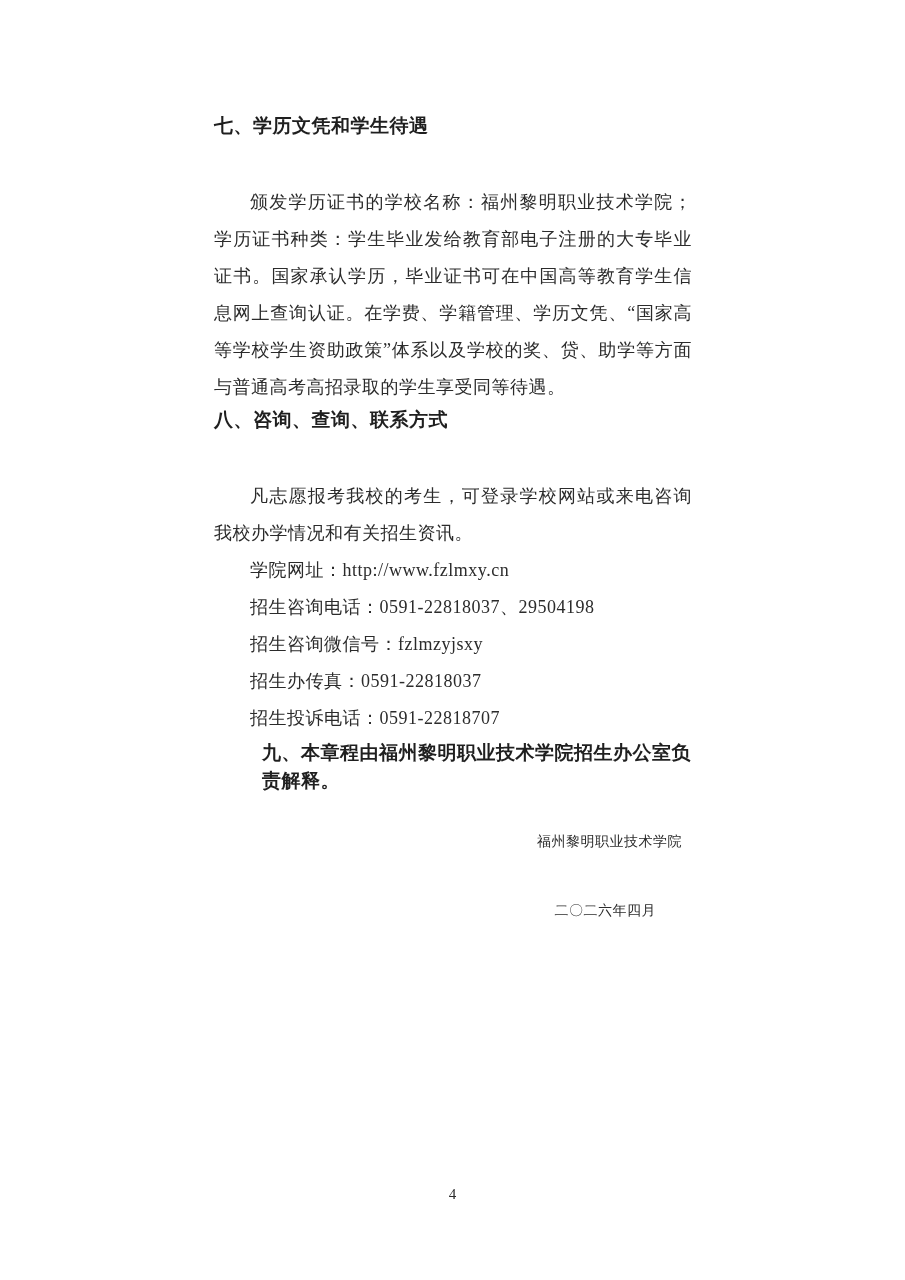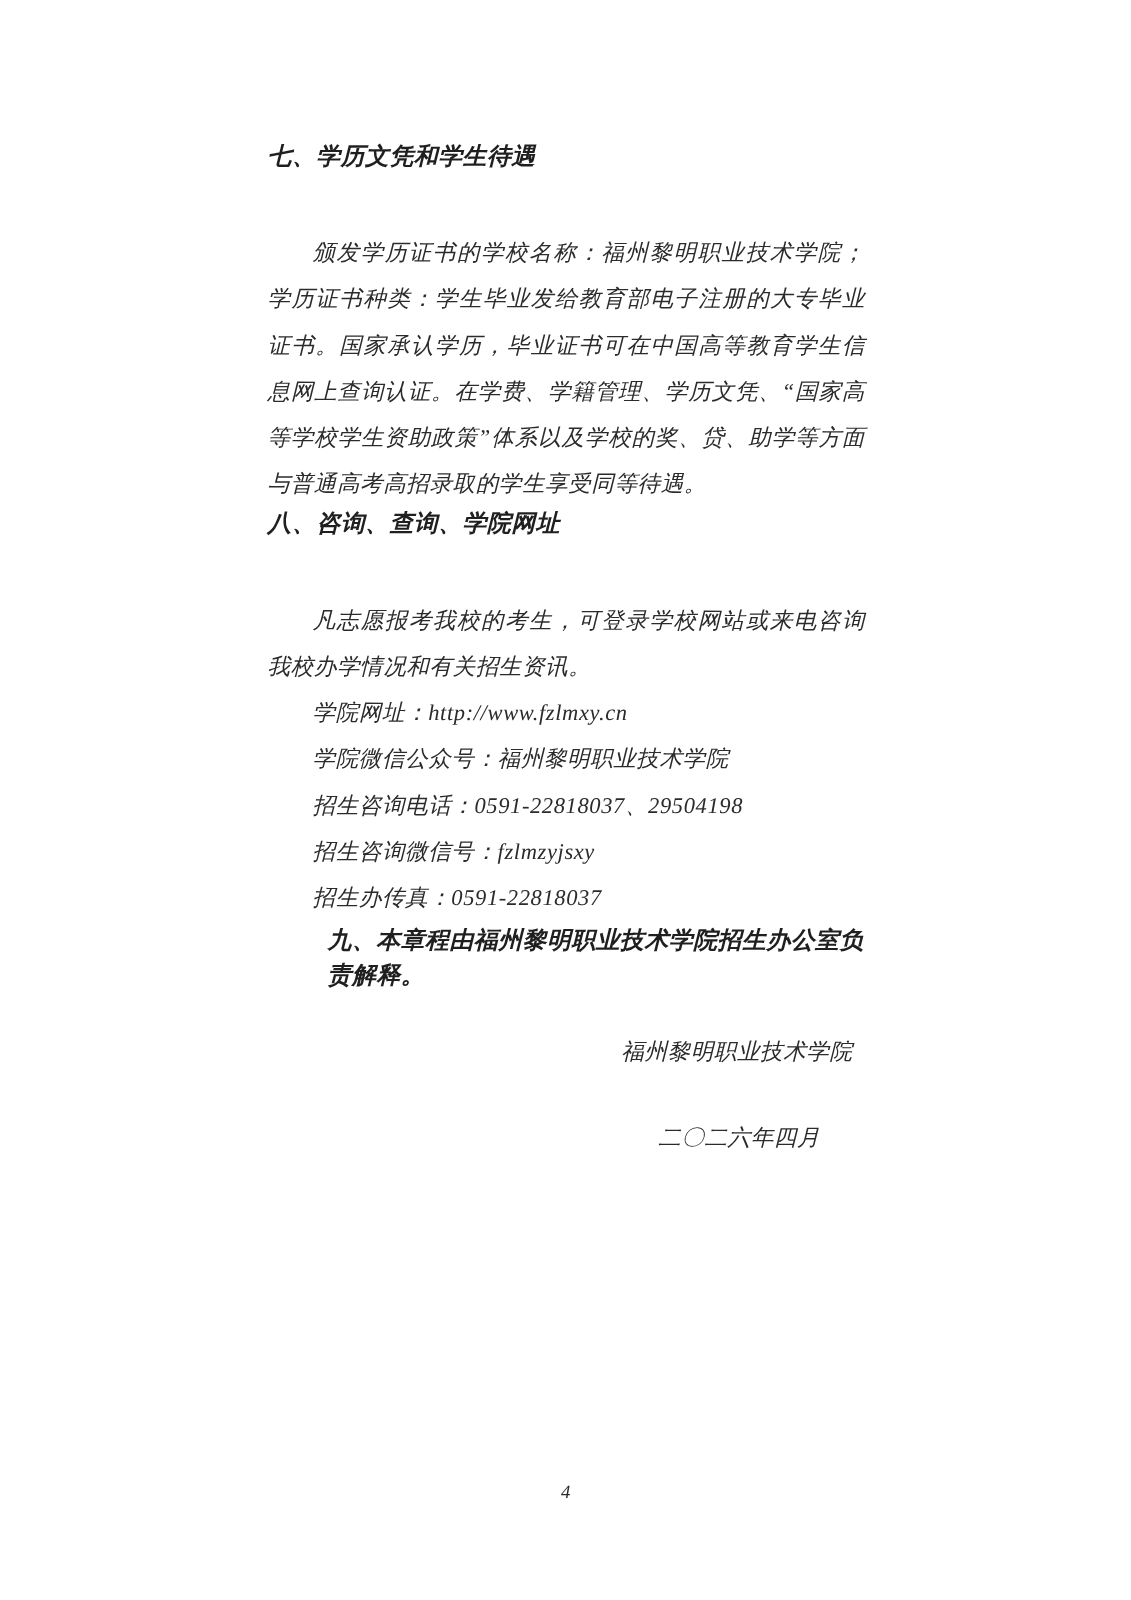--- a/index.html
+++ b/index.html
@@ -7,21 +7,20 @@
   .page {
     position: relative;
     width: 717px;
     height: 1280px;
     margin: 0 auto;
     background: #ffffff;
     overflow: hidden;
     font-family: "Liberation Serif", "DejaVu Serif", serif;
     color: #2b2b2b;
     padding: 112px 119px 0 120px;
-    font-style: italic;
   }
   .sec-heading {
     font-size: 19px;
     font-weight: bold;
     color: #1f1f1f;
     line-height: 28px;
     letter-spacing: 0.5px;
     font-family: "Liberation Serif", "DejaVu Serif", serif;
   }
   .h7 { margin-bottom: 10px; }
@@ -42,21 +41,21 @@
     line-height: 37px;
     padding-left: 2em;
     letter-spacing: 0.5px;
     color: #2b2b2b;
     white-space: pre;
   }
   .signature {
     margin-top: 28px;
     text-align: right;
     padding-right: 10px;
-    font-size: 18px;
+    font-size: 14px;
     line-height: 37px;
     letter-spacing: 0.5px;
     color: #2b2b2b;
   }
   .sig-date { padding-right: 26px; margin-top: 32px; }
   .page-number {
     position: absolute;
     top: 1186px;
     left: 0;
     right: 0;
@@ -68,30 +67,30 @@
 </style>
 </head>
 <body>
 
 <div class="page">
 
   <div class="sec-heading h7">七、学历文凭和学生待遇</div>
 
   <p class="body-para">颁发学历证书的学校名称：福州黎明职业技术学院；学历证书种类：学生毕业发给教育部电子注册的大专毕业证书。国家承认学历，毕业证书可在中国高等教育学生信息网上查询认证。在学费、学籍管理、学历文凭、“国家高等学校学生资助政策”体系以及学校的奖、贷、助学等方面与普通高考高招录取的学生享受同等待遇。</p>
 
-  <div class="sec-heading h8">八、咨询、查询、学院网址</div>
+  <div class="sec-heading h8">八、咨询、查询、联系方式</div>
 
   <p class="body-para">凡志愿报考我校的考生，可登录学校网站或来电咨询我校办学情况和有关招生资讯。</p>
 
   <div class="contact-list">
     <div class="contact-line">学院网址：http://www.fzlmxy.cn</div>
-    <div class="contact-line">学院微信公众号：福州黎明职业技术学院</div>
     <div class="contact-line">招生咨询电话：0591-22818037、29504198</div>
     <div class="contact-line">招生咨询微信号：fzlmzyjsxy</div>
     <div class="contact-line">招生办传真：0591-22818037</div>
+    <div class="contact-line">招生投诉电话：0591-22818707</div>
   </div>
 
   <div class="sec-heading h9">九、本章程由福州黎明职业技术学院招生办公室负责解释。</div>
 
   <div class="signature">
     <div class="sig-name">福州黎明职业技术学院</div>
     <div class="sig-date">二〇二六年四月</div>
   </div>
 
   <div class="page-number">4</div>

